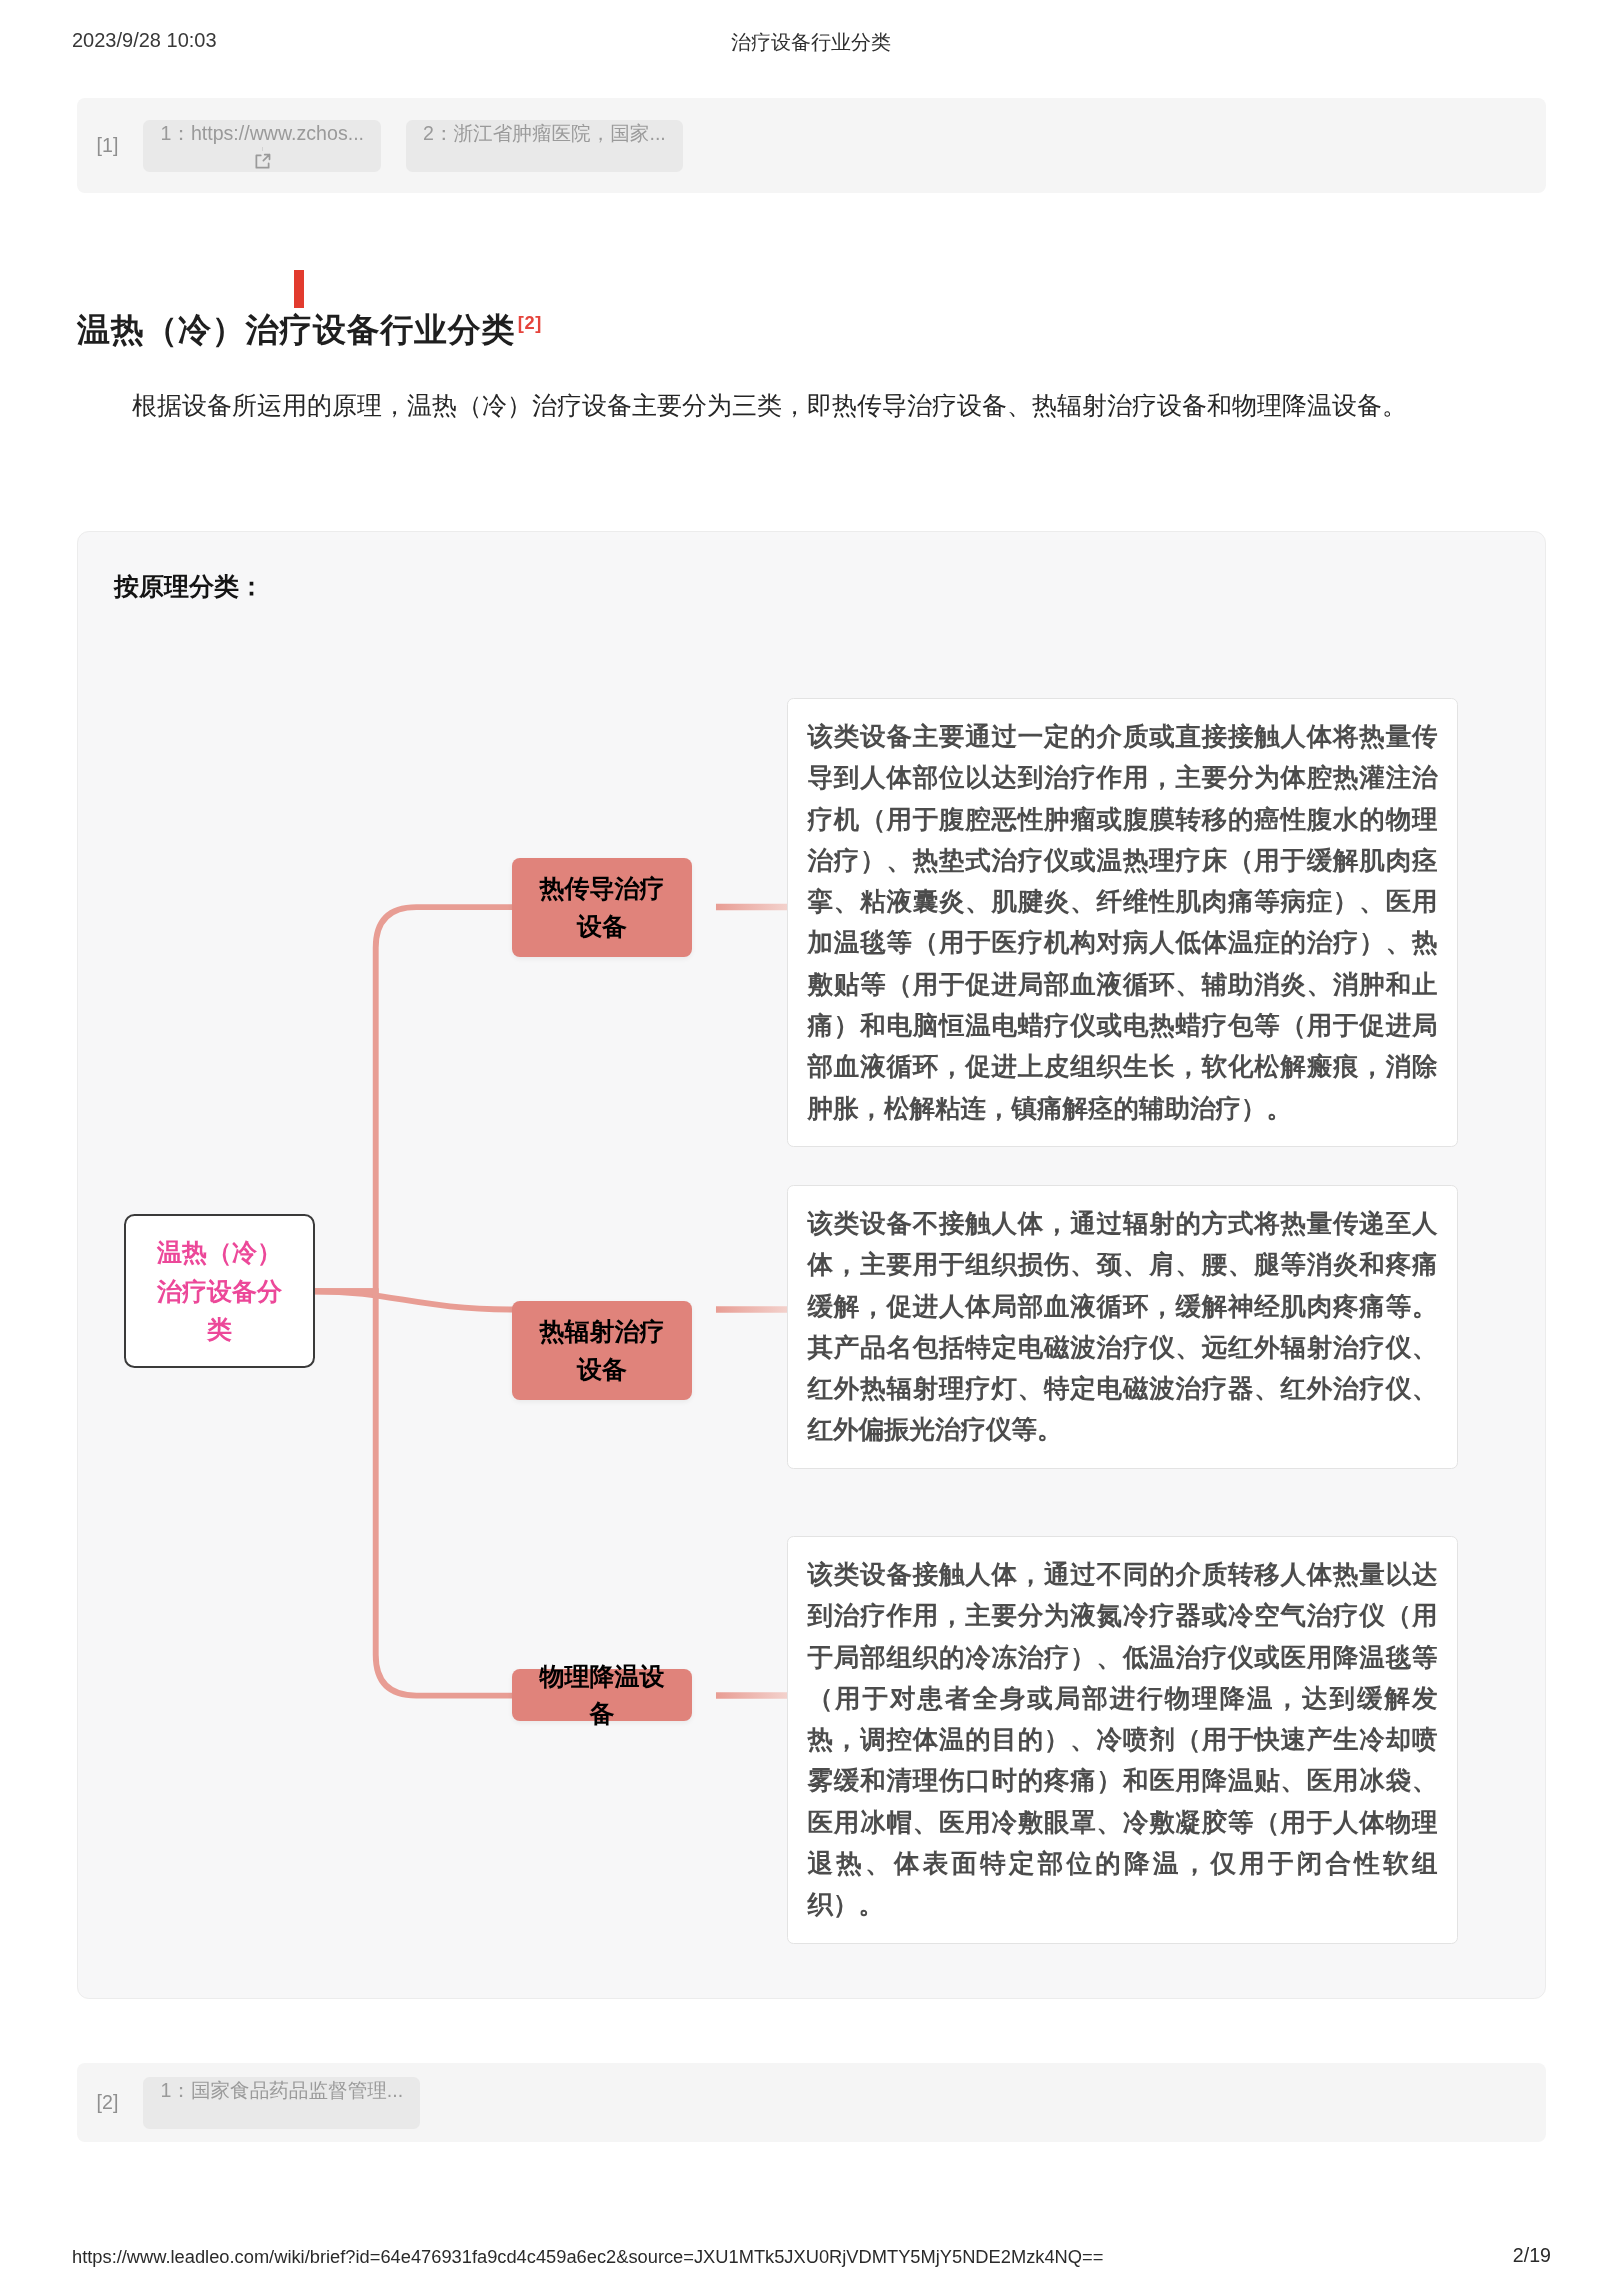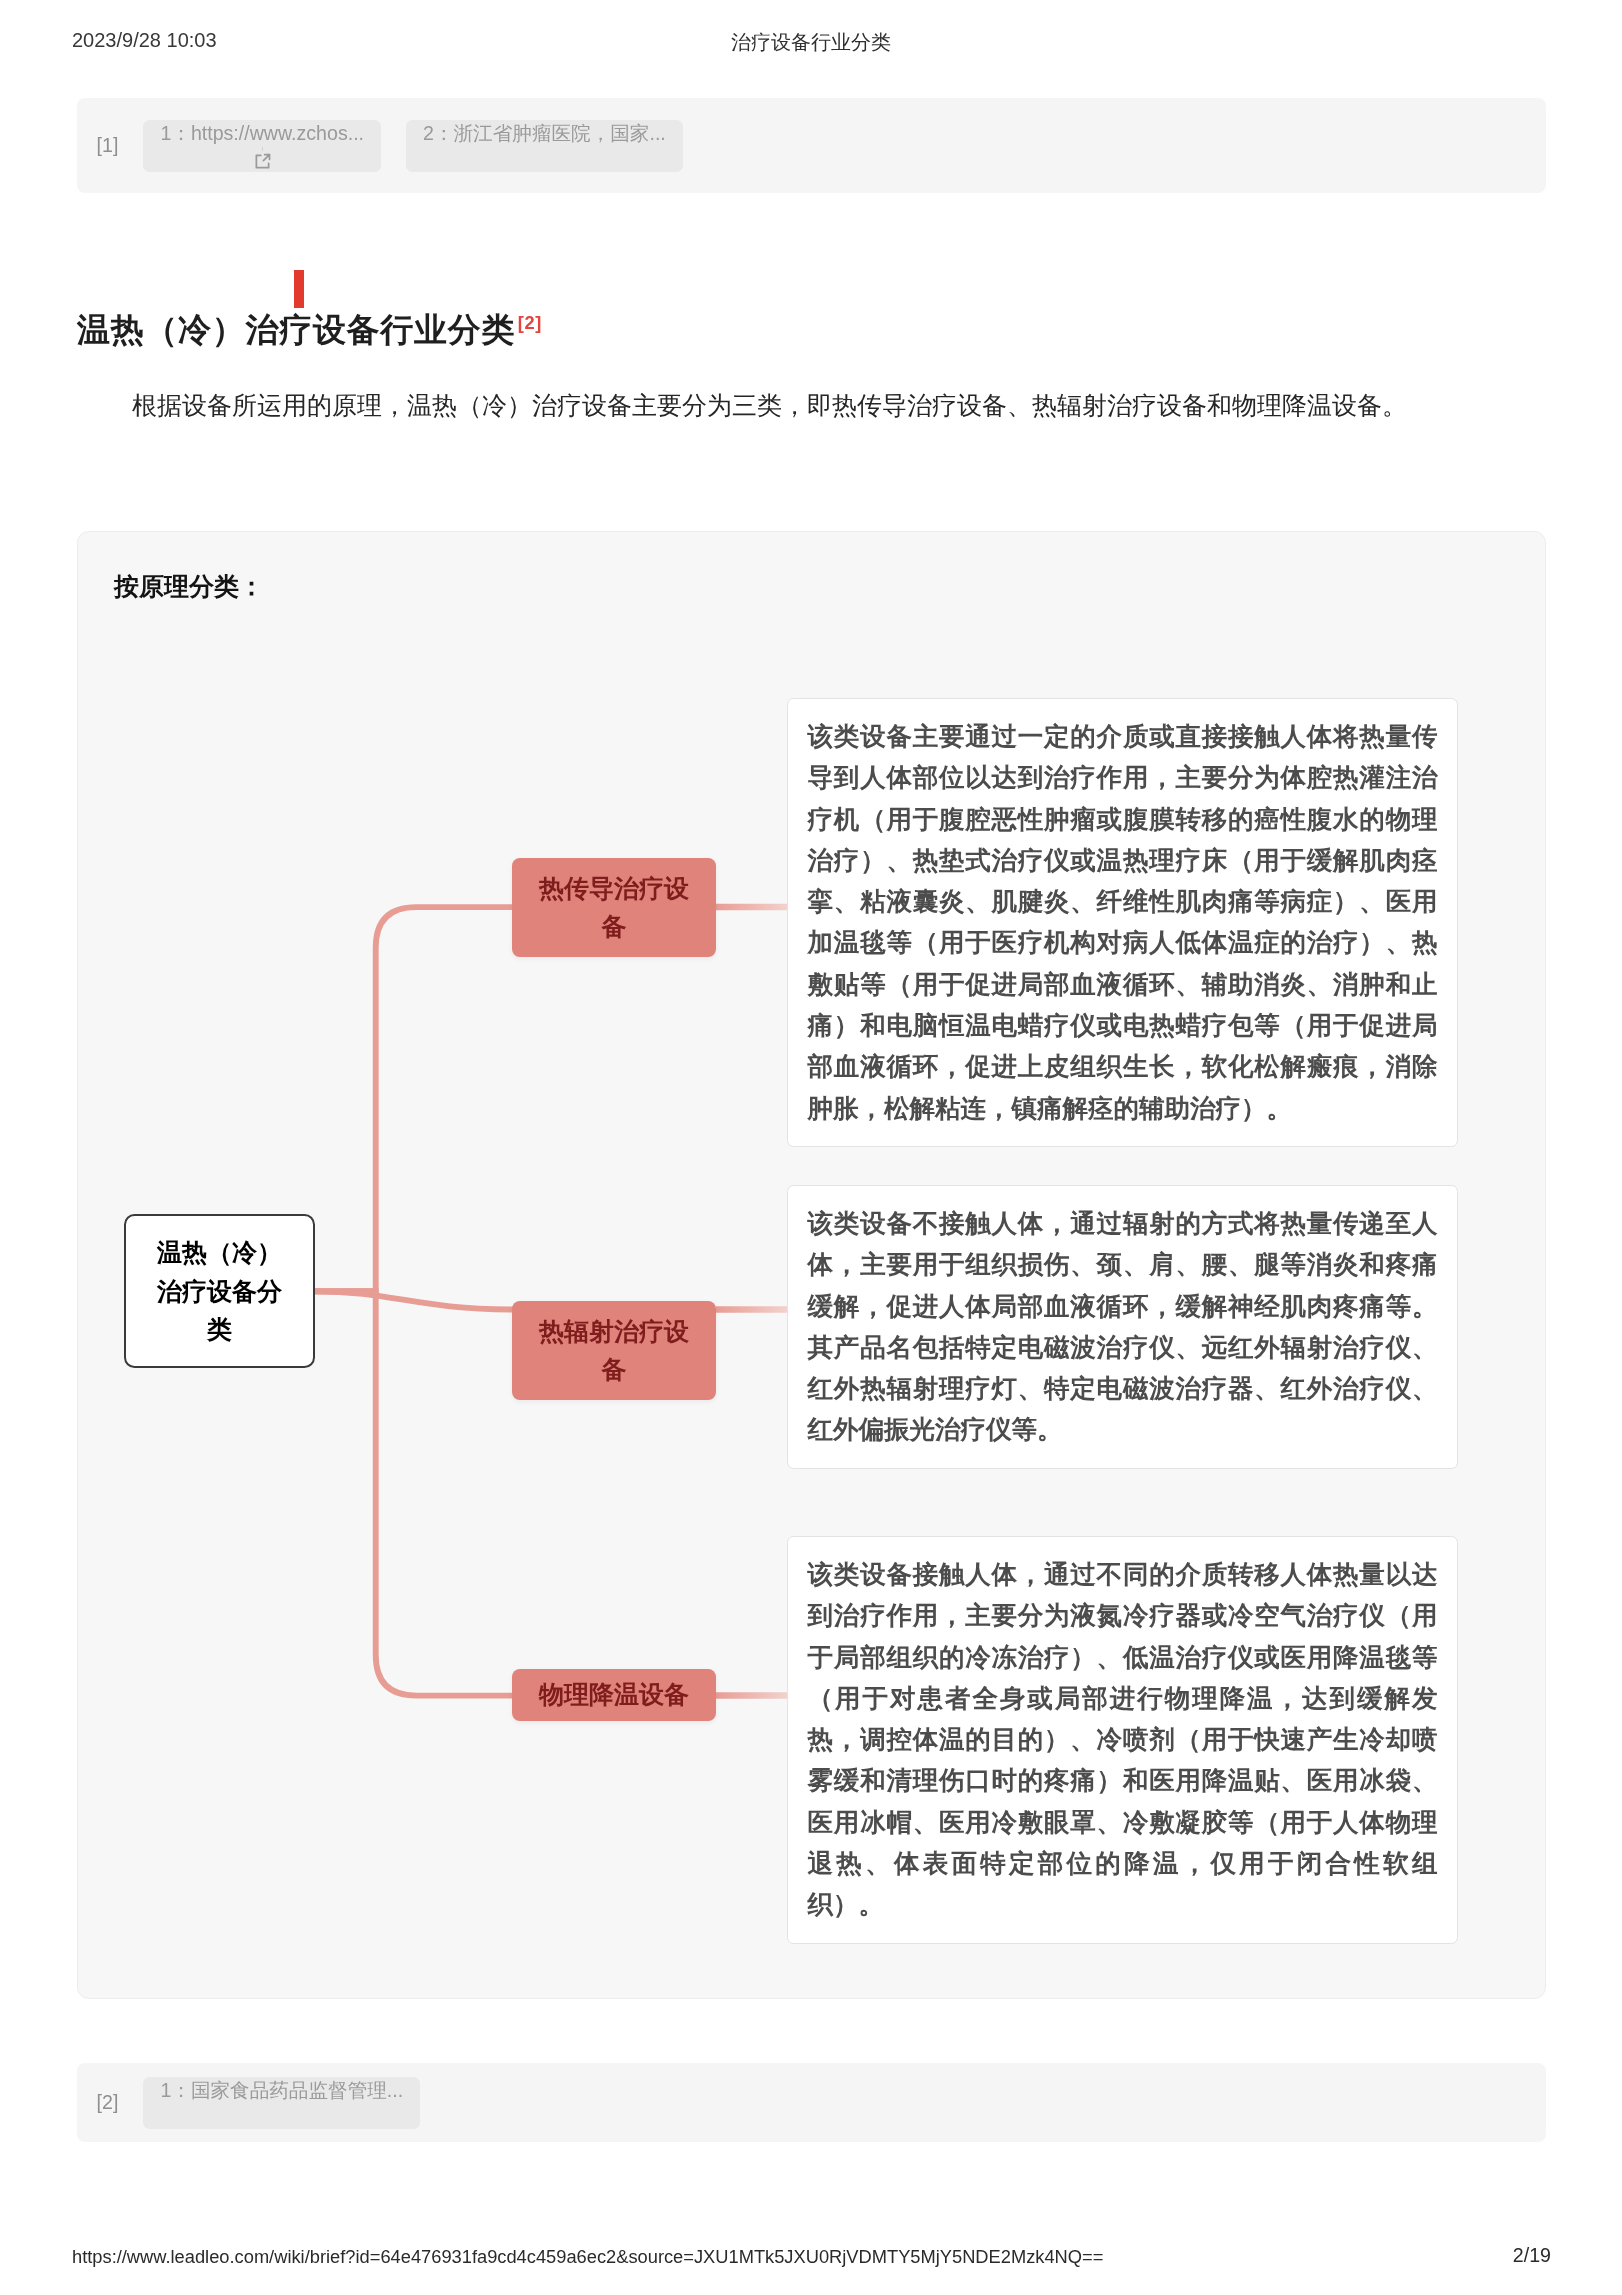--- a/index.html
+++ b/index.html
@@ -39,25 +39,25 @@
   .diagram {
     position:absolute; left:77px; top:531px; width:1469px; height:1468px;
     background:#f7f7f8; border:0.7px solid #ececec; border-radius:11.8px; overflow:hidden;
   }
   .diagram-caption { position:absolute; left:36px; top:38px; font-size:25px; font-weight:bold; color:#141414; }
   .connectors { position:absolute; left:0; top:0; width:1469px; height:1468px; }
   .root-node {
     position:absolute; left:46px; top:682px; width:191px; height:154px;
     background:#ffffff; border:2px solid #3a3a3a; border-radius:10.5px;
     display:flex; align-items:center; justify-content:center; text-align:center;
-    font-size:25px; font-weight:bold; color:#000000; line-height:1.55; padding:0 26px;
+    font-size:25px; font-weight:bold; color:#ec4899; line-height:1.55; padding:0 26px;
   }
   .branch-node {
-    position:absolute; left:434px; width:204px; background:#e0837b; border-radius:7.9px;
-    color:#7f1d1d; font-weight:bold; font-size:25px; line-height:1.5;
+    position:absolute; left:434px; width:180px; background:#e0837b; border-radius:7.9px;
+    color:#000000; font-weight:bold; font-size:25px; line-height:1.5;
     display:flex; align-items:center; justify-content:center; text-align:center; padding:0 19.6px;
     box-shadow:0 2px 5.2px rgba(0,0,0,0.06);
   }
   #branch-node-1 { top:326px; height:99px; }
   #branch-node-2 { top:769px; height:99px; }
   #branch-node-3 { top:1137px; height:52px; }
   .desc-box {
     position:absolute; left:709px; width:671px; background:#ffffff;
     border:1.3px solid #e3e3e3; border-radius:6.5px; padding:17px 19.6px;
     font-size:25.5px; font-weight:bold; color:#4c4c4c; line-height:1.62; text-align:justify;

